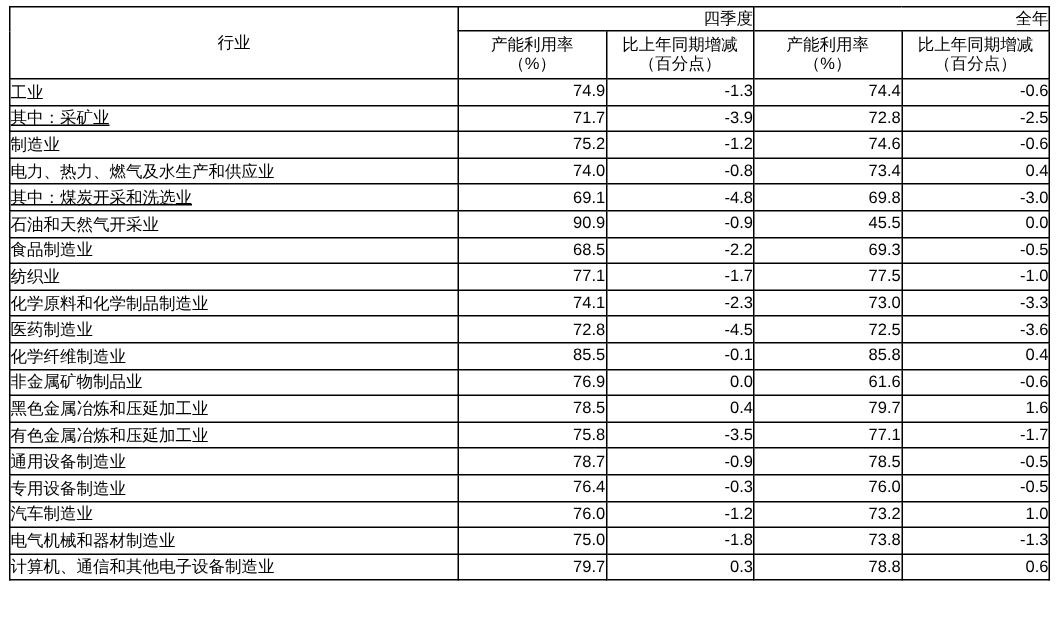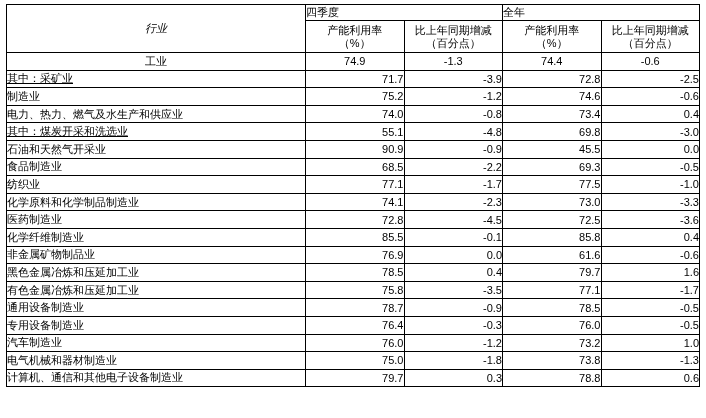--- a/index.html
+++ b/index.html
@@ -28,24 +28,23 @@
     border: 1px solid #000000;
     padding: 0;
     font-weight: normal;
     font-size: 11px;
     vertical-align: middle;
   }
   .hdr-industry {
     text-align: center;
     width: 298px;
     height: 46px;
-    font-style: italic;
   }
   .hdr-group {
-    text-align: left;
+    text-align: right;
     height: 15px;
   }
   .hdr-sub {
     text-align: center;
     height: 31px;
     line-height: 13px;
   }
   .col-rate { width: 99px; }
   .col-change { width: 99px; }
   .cell-name {
@@ -53,21 +52,21 @@
     padding-left: 6px;
     height: 16.6px;
     white-space: nowrap;
     overflow: hidden;
   }
   .cell-num {
     text-align: right;
     padding-right: 14px;
     height: 16.6px;
   }
-  .bold { font-weight: bold; text-align: center; }
+  .bold { font-weight: bold; }
   .indent-0 { padding-left: 6px; }
   .indent-1 { padding-left: 6px; text-decoration: underline; }
   .indent-2 { padding-left: 42px; }
   .two-line span { display: block; }
 </style>
 </head>
 <body>
 
 <div class="wrap">
   <table class="stat">
@@ -120,21 +119,21 @@
         </tr>
         <tr>
           <td class="cell-name indent-2">电力、热力、燃气及水生产和供应业</td>
           <td class="cell-num">74.0</td>
           <td class="cell-num">-0.8</td>
           <td class="cell-num">73.4</td>
           <td class="cell-num">0.4</td>
         </tr>
         <tr>
           <td class="cell-name indent-1">其中：煤炭开采和洗选业</td>
-          <td class="cell-num">55.1</td>
+          <td class="cell-num">69.1</td>
           <td class="cell-num">-4.8</td>
           <td class="cell-num">69.8</td>
           <td class="cell-num">-3.0</td>
         </tr>
         <tr>
           <td class="cell-name indent-2">石油和天然气开采业</td>
           <td class="cell-num">90.9</td>
           <td class="cell-num">-0.9</td>
           <td class="cell-num">45.5</td>
           <td class="cell-num">0.0</td>

